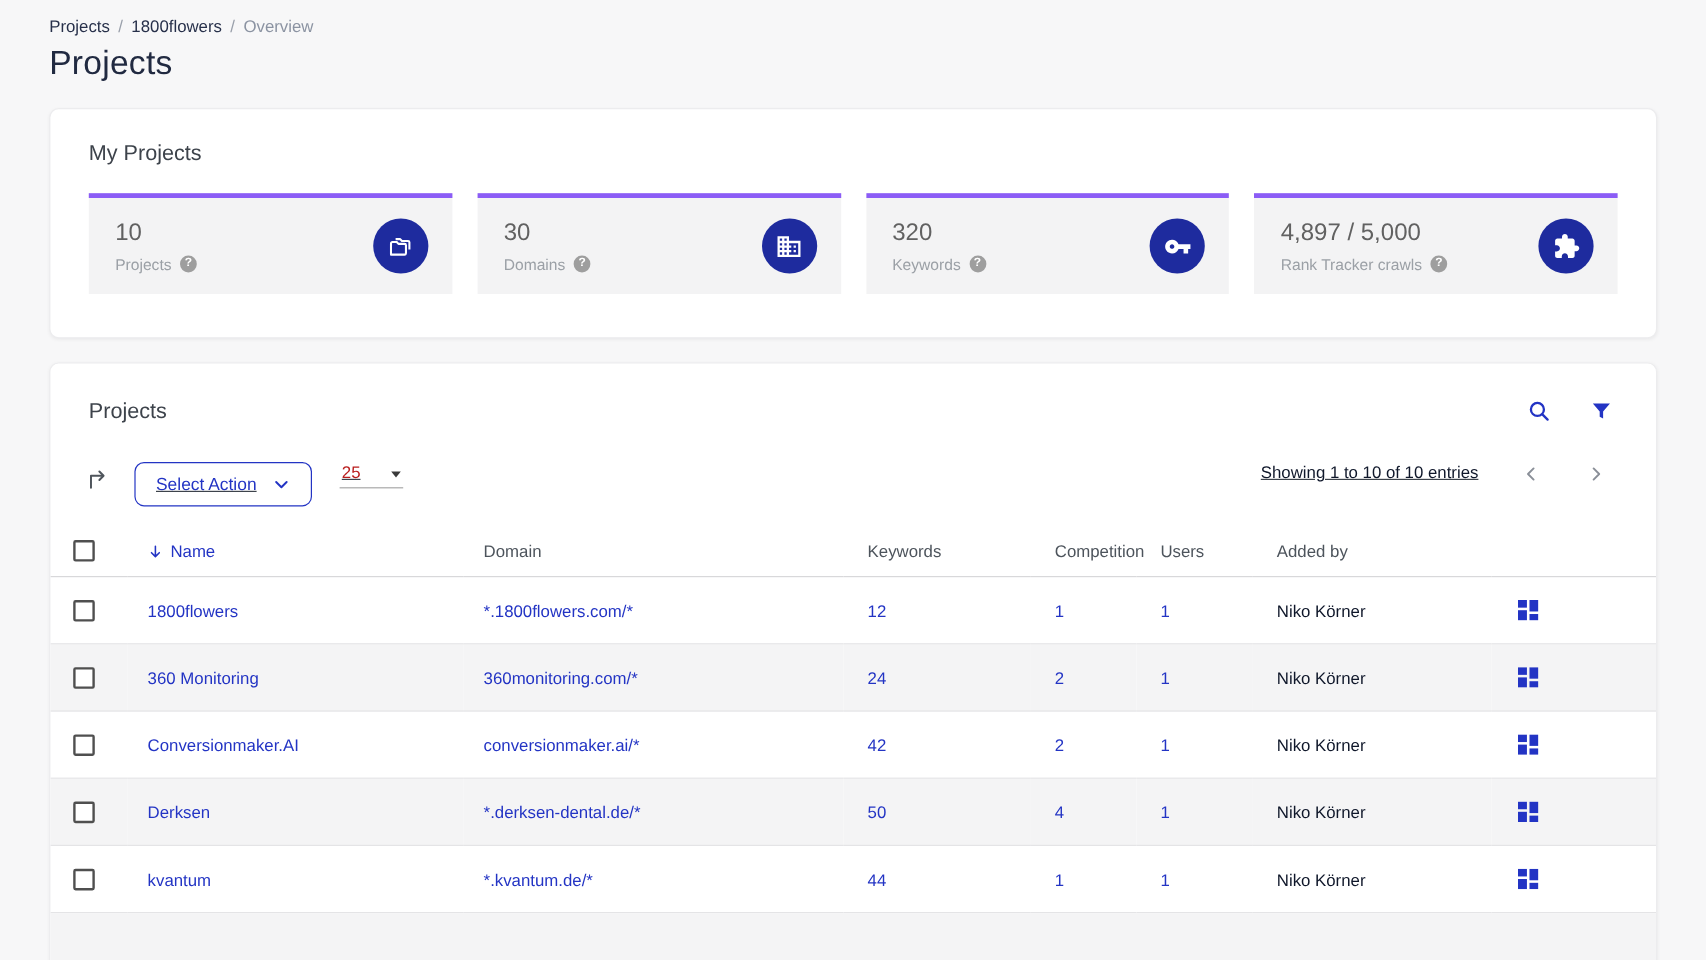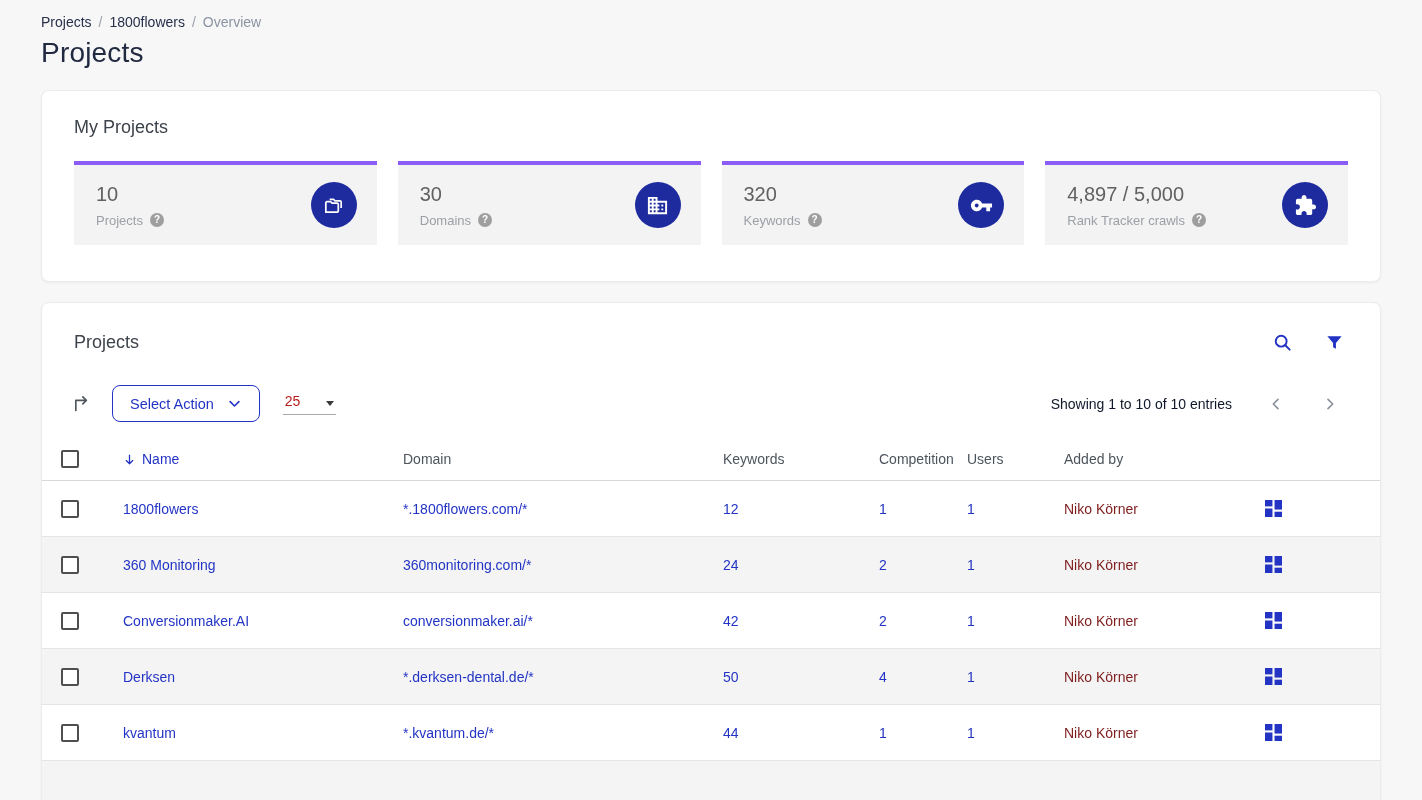--- a/index.html
+++ b/index.html
@@ -55,21 +55,21 @@
     display: flex; align-items: center; justify-content: center; flex: none;
   }
 
   
   .table-card { margin-top: 20px; padding-top: 27px; height: 520px; overflow: hidden; }
   .table-card-head { display: flex; justify-content: space-between; align-items: center; padding: 0 34px 0 32px; }
   .head-icons { display: flex; gap: 28px; align-items: center; }
   .icon-btn { background: none; border: none; cursor: pointer; padding: 2px; display: flex; }
 
   
-  .controls { display: flex; align-items: center; margin-top: 30px; padding: 0 40px 0 25px; }
+  .controls { display: flex; align-items: flex-start; margin-top: 30px; padding: 0 40px 0 25px; text-decoration: underline; }
   .export-btn { background: none; border: none; cursor: pointer; display: flex; padding: 4px; }
   .select-action-btn {
     margin-left: 16px; display: flex; align-items: center; gap: 13px;
     background: #fff; border: 1px solid #2334c4; border-radius: 8px;
     height: 37px; padding: 0 17px; color: #2334c4; font-size: 14.5px; font-weight: 500;
     font-family: inherit; cursor: pointer;
   }
   .page-size {
     margin-left: 23px; width: 53px; border-bottom: 1px solid #a8a8a8;
     display: flex; justify-content: space-between; align-items: flex-end;
@@ -93,21 +93,21 @@
   .th-name { color: #2334c4; display: flex; align-items: center; gap: 6px; }
   tbody tr { height: 56px; border-bottom: 1px solid #e4e4e6; }
   tbody tr:nth-child(even) { background: #f4f4f5; }
   td { font-size: 14px; }
   .cell-check { padding-left: 19px; }
   .checkbox {
     width: 18px; height: 18px; border: 2px solid #4f4f4f; border-radius: 2px;
     background: #fff; display: inline-block; cursor: pointer; vertical-align: middle;
   }
   a.cell-link { color: #2334c4; text-decoration: none; cursor: pointer; }
-  .cell-gray { color: #7f1d1d; }
+  .cell-gray { color: #0f172a; }
   td.col-actions { padding-left: 20px; }
   .grid-icon-btn { background: none; border: none; cursor: pointer; display: flex; padding: 2px; }
   .next-row-sliver { background: #f4f4f5; height: 60px; }
 </style>
 </head>
 <body>
 
 <div class="page">
 
   <div class="breadcrumb">

